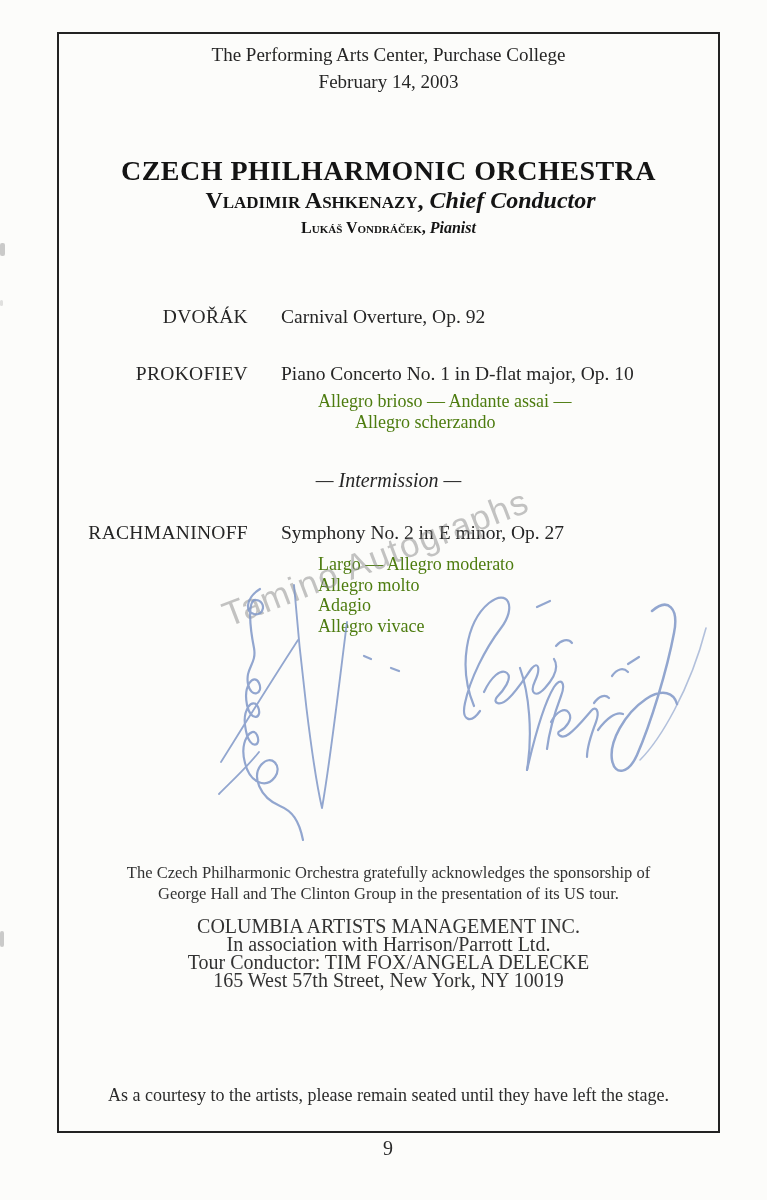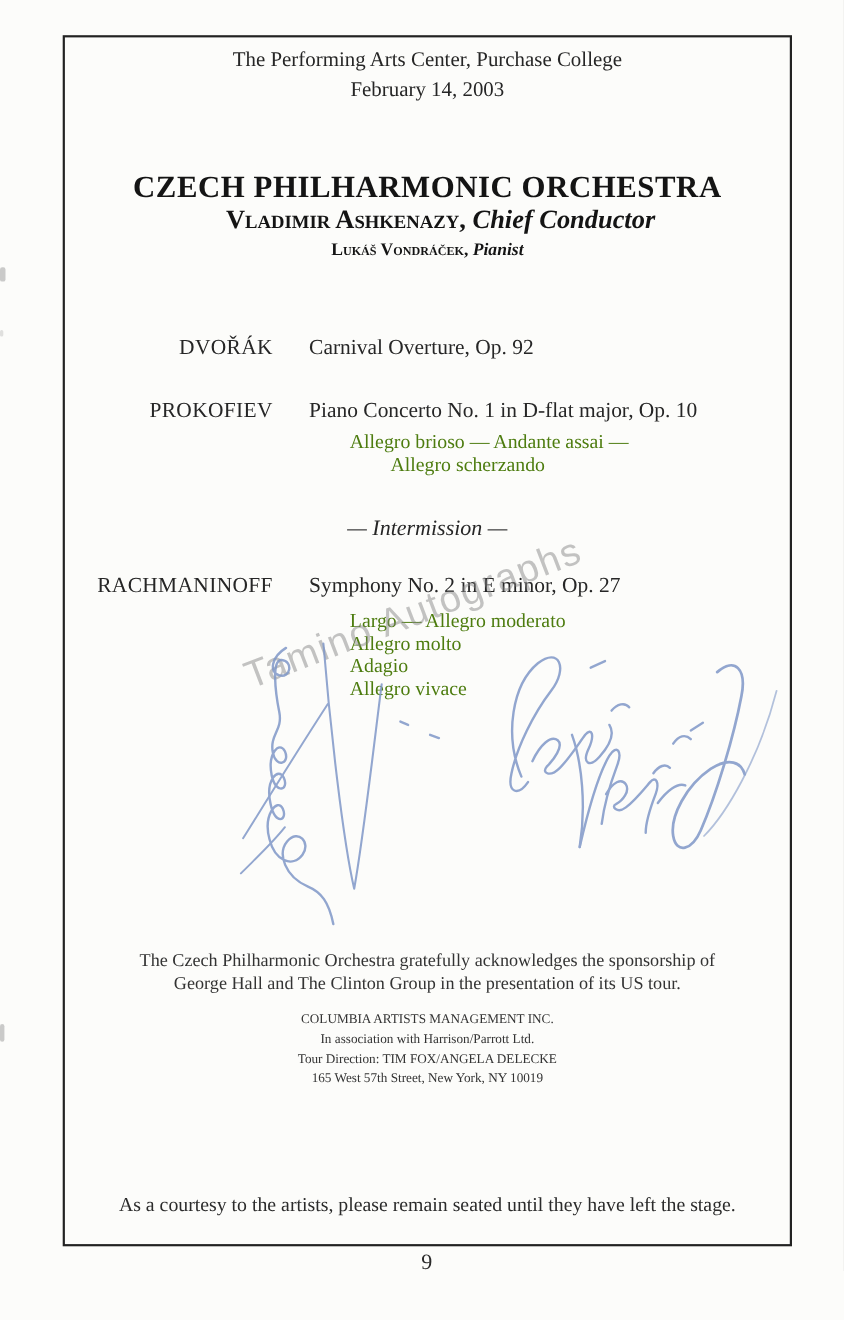--- a/index.html
+++ b/index.html
@@ -37,21 +37,21 @@
   .movements { position:absolute; left:259px; font-size:18px; line-height:20.5px; color:#4d7c0f; }
   .movs-prokofiev { top:357px; }
   .movs-prokofiev .indent { margin-left:37px; }
   .movs-rachmaninoff { top:520px; }
   .intermission { position:absolute; top:435px; left:0; width:100%; text-align:center;
     font-style:italic; font-size:20px; }
   
   .ack-block { position:absolute; top:829px; left:0; width:100%; text-align:center;
     font-size:16.5px; line-height:20.5px; color:#333; }
   .mgmt-block { position:absolute; top:883px; left:0; width:100%; text-align:center;
-    font-size:12px; line-height:18px; color:#333; }
+    font-size:20px; line-height:18px; color:#333; }
   .courtesy { position:absolute; top:1051px; left:0; width:100%; text-align:center;
     font-size:18px; color:#2b2b2b; }
   .page-number { position:absolute; left:57px; top:1137px; width:662px; text-align:center;
     font-size:20px; color:#2b2b2b; }
   
   .watermark {
     position:absolute; left:224px; top:596px;
     font-family:"Liberation Sans", sans-serif;
     font-size:35px; letter-spacing:1.5px; white-space:nowrap;
     color:rgba(132,132,132,0.48);
@@ -112,21 +112,21 @@
     </div>
 
     <div class="ack-block">
       <div>The Czech Philharmonic Orchestra gratefully acknowledges the sponsorship of</div>
       <div>George Hall and The Clinton Group in the presentation of its US tour.</div>
     </div>
 
     <div class="mgmt-block">
       <div>COLUMBIA ARTISTS MANAGEMENT INC.</div>
       <div>In association with Harrison/Parrott Ltd.</div>
-      <div>Tour Direction: TIM FOX/ANGELA DELECKE</div>
+      <div>Tour Conductor: TIM FOX/ANGELA DELECKE</div>
       <div>165 West 57th Street, New York, NY 10019</div>
     </div>
 
     <div class="courtesy">As a courtesy to the artists, please remain seated until they have left the stage.</div>
   </div>
 
   <div class="page-number">9</div>
 
   <div class="watermark">Tamino Autographs</div>
 

